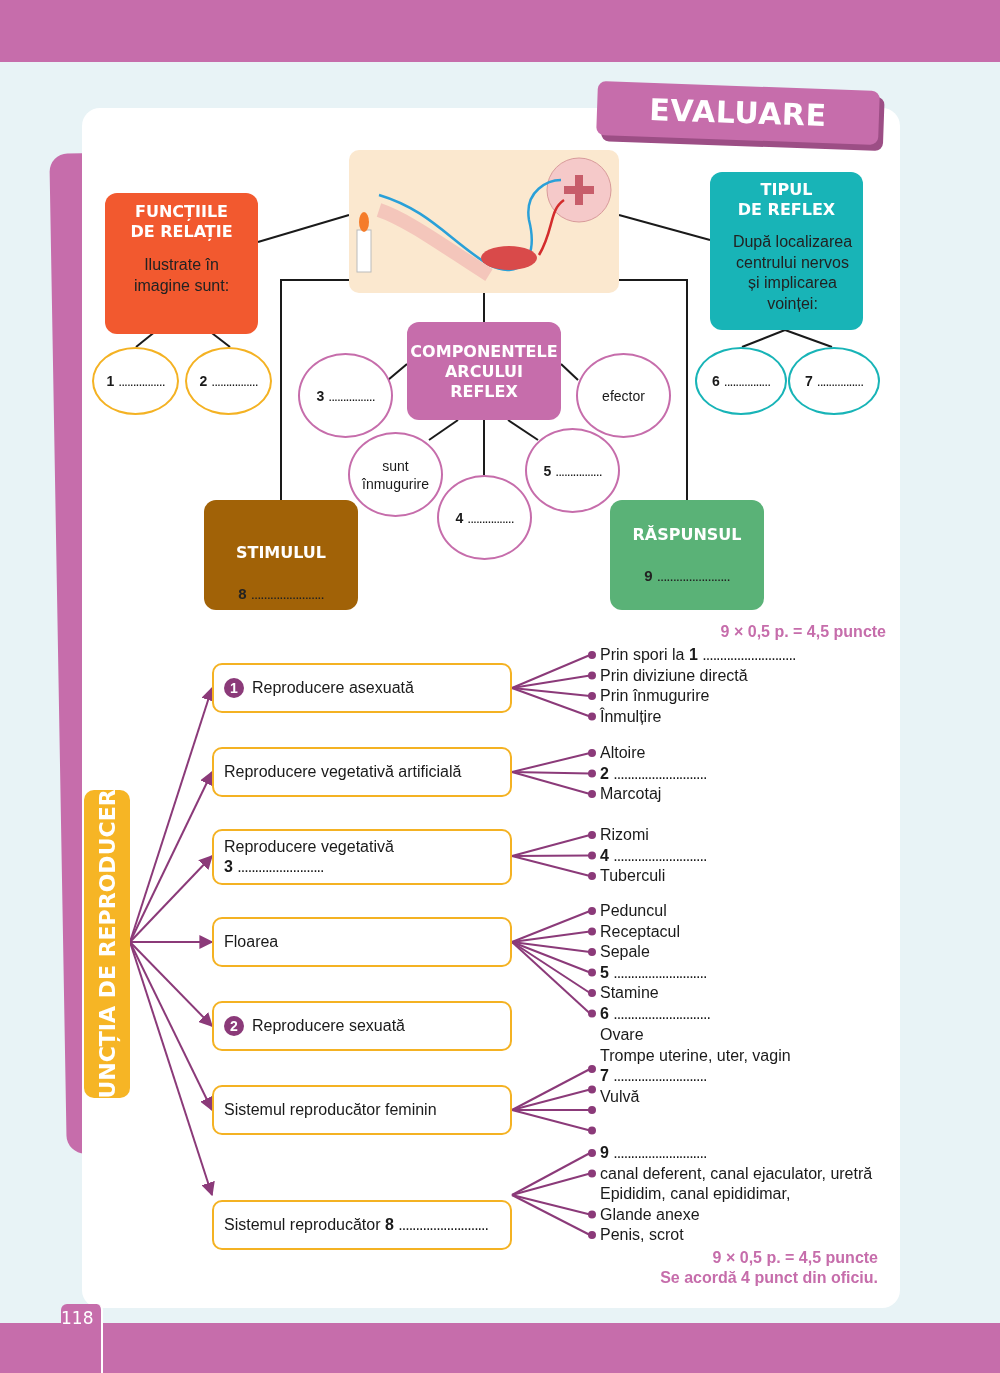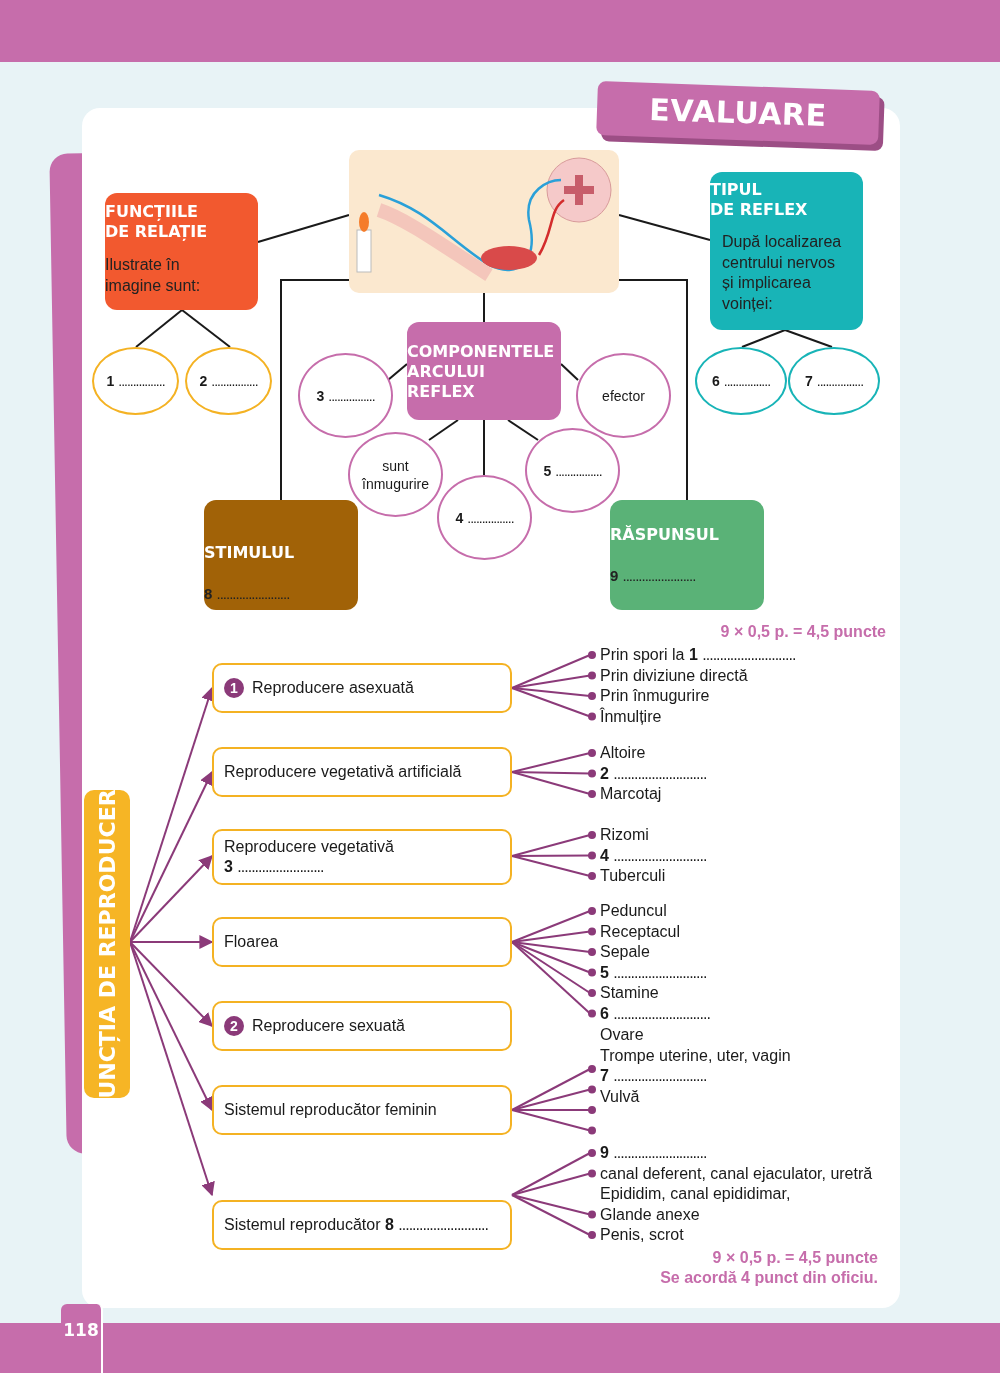--- a/index.html
+++ b/index.html
@@ -1,23 +1,23 @@
 <!DOCTYPE html>
 <html><head>
 <meta charset="utf-8">
 <style>
   html,body{margin:0;padding:0;}
   body{width:1000px;height:1373px;position:relative;overflow:hidden;background:#e8f3f6;font-family:"Liberation Sans","DejaVu Sans",sans-serif;color:#1a1a1a;}
   .topbar{position:absolute;left:0;top:0;width:1000px;height:62px;background:#c66dab;}
   .botbar{position:absolute;left:0;top:1323px;width:1000px;height:50px;background:#c66dab;}
-  .pagenum{position:absolute;left:61px;top:1304px;width:42px;height:70px;background:#c66dab;border-radius:6px 6px 0 0;border-right:2px solid #fff;color:#fff;font-weight:bold;font-size:17px;text-align:center;padding-top:16px;box-sizing:border-box;font-family:"DejaVu Sans",sans-serif;}
+  .pagenum{position:absolute;left:61px;top:1304px;width:42px;height:70px;background:#c66dab;border-radius:6px 6px 0 0;border-right:2px solid #fff;color:#fff;font-weight:normal;font-size:17px;padding-top:4px;box-sizing:border-box;font-family:"DejaVu Sans",sans-serif;}
   .frame-pink{position:absolute;left:58px;top:147px;width:780px;height:1000px;background:#c66dab;border-radius:18px;transform:rotate(-1deg);}
   .card{position:absolute;left:82px;top:108px;width:818px;height:1200px;background:#fff;border-radius:18px;}
   .title-badge{position:absolute;left:597px;top:86px;width:282px;height:54px;background:#c66dab;border-radius:8px;transform:rotate(2deg);box-shadow:5px 6px 0 #9c4e85;color:#fff;font-weight:bold;font-size:30px;text-align:center;line-height:54px;font-family:"DejaVu Sans",sans-serif;letter-spacing:0.5px;}
-  .box{position:absolute;border-radius:12px;color:#fff;text-align:left;box-sizing:border-box;}
+  .box{position:absolute;border-radius:12px;color:#fff;text-align:center;box-sizing:border-box;}
   .box .h{font-weight:bold;font-size:16px;line-height:20px;font-family:"DejaVu Sans",sans-serif;}
   .box .t{font-size:16px;line-height:21px;margin-top:14px;color:#222;}
   .ellipse{position:absolute;border-radius:50%;background:#fff;box-sizing:border-box;display:flex;align-items:center;justify-content:center;font-size:14px;text-align:center;line-height:18px;}
   .ellipse b{margin-right:4px;}
   .dots{letter-spacing:-1px;}
   svg.lines{position:absolute;left:0;top:0;}
   .score{position:absolute;color:#c66dab;font-weight:bold;font-size:16px;text-align:right;}
   .rbox{position:absolute;left:212px;width:300px;height:50px;border:2px solid #f4b223;border-radius:10px;box-sizing:border-box;display:flex;align-items:center;padding-left:10px;font-size:16px;background:#fff;}
   .rbox.two{flex-direction:column;align-items:flex-start;justify-content:center;line-height:20px;}
   .num-circle{display:inline-block;width:20px;height:20px;border-radius:50%;background:#8b3a79;color:#fff;font-weight:bold;font-size:14px;text-align:center;line-height:20px;margin-right:8px;}
@@ -59,21 +59,21 @@
     <ellipse cx="15" cy="72" rx="5" ry="10" fill="#f57c2a"></ellipse>
     <circle cx="230" cy="40" r="32" fill="#f5c9c9" stroke="#d79a9a"></circle>
     <path d="M215 40 L245 40 M230 25 L230 55" stroke="#c75d6a" stroke-width="8"></path>
     <path d="M30 45 C80 60,100 90,140 115 C170 130,190 110,180 70 C175 40,200 30,212 30" stroke="#2aa0d8" stroke-width="2.5" fill="none"></path>
     <path d="M190 105 C205 80,200 60,215 50" stroke="#d32c2c" stroke-width="2.5" fill="none"></path>
     <ellipse cx="160" cy="108" rx="28" ry="12" fill="#d94a4a"></ellipse>
     <path d="M30 60 C60 70,100 100,140 125" stroke="#f4c6bb" stroke-width="14" fill="none"></path>
   </svg>
 </div>
 
-<div class="box" style="left:105px;top:193px;width:153px;height:117px;background:#f2592f;padding-top:9px;">
+<div class="box" style="left:105px;top:193px;width:153px;height:141px;background:#f2592f;padding-top:9px;">
   <div class="h">FUNCȚIILE</div>
   <div class="h">DE RELAȚIE</div>
   <div class="t" style="margin-top:12px;">
     <div>Ilustrate în</div>
     <div>imagine sunt:</div>
   </div>
 </div>
 
 <div class="box" style="left:710px;top:172px;width:153px;height:158px;background:#18b4b7;padding-top:8px;">
   <div class="h">TIPUL</div>

